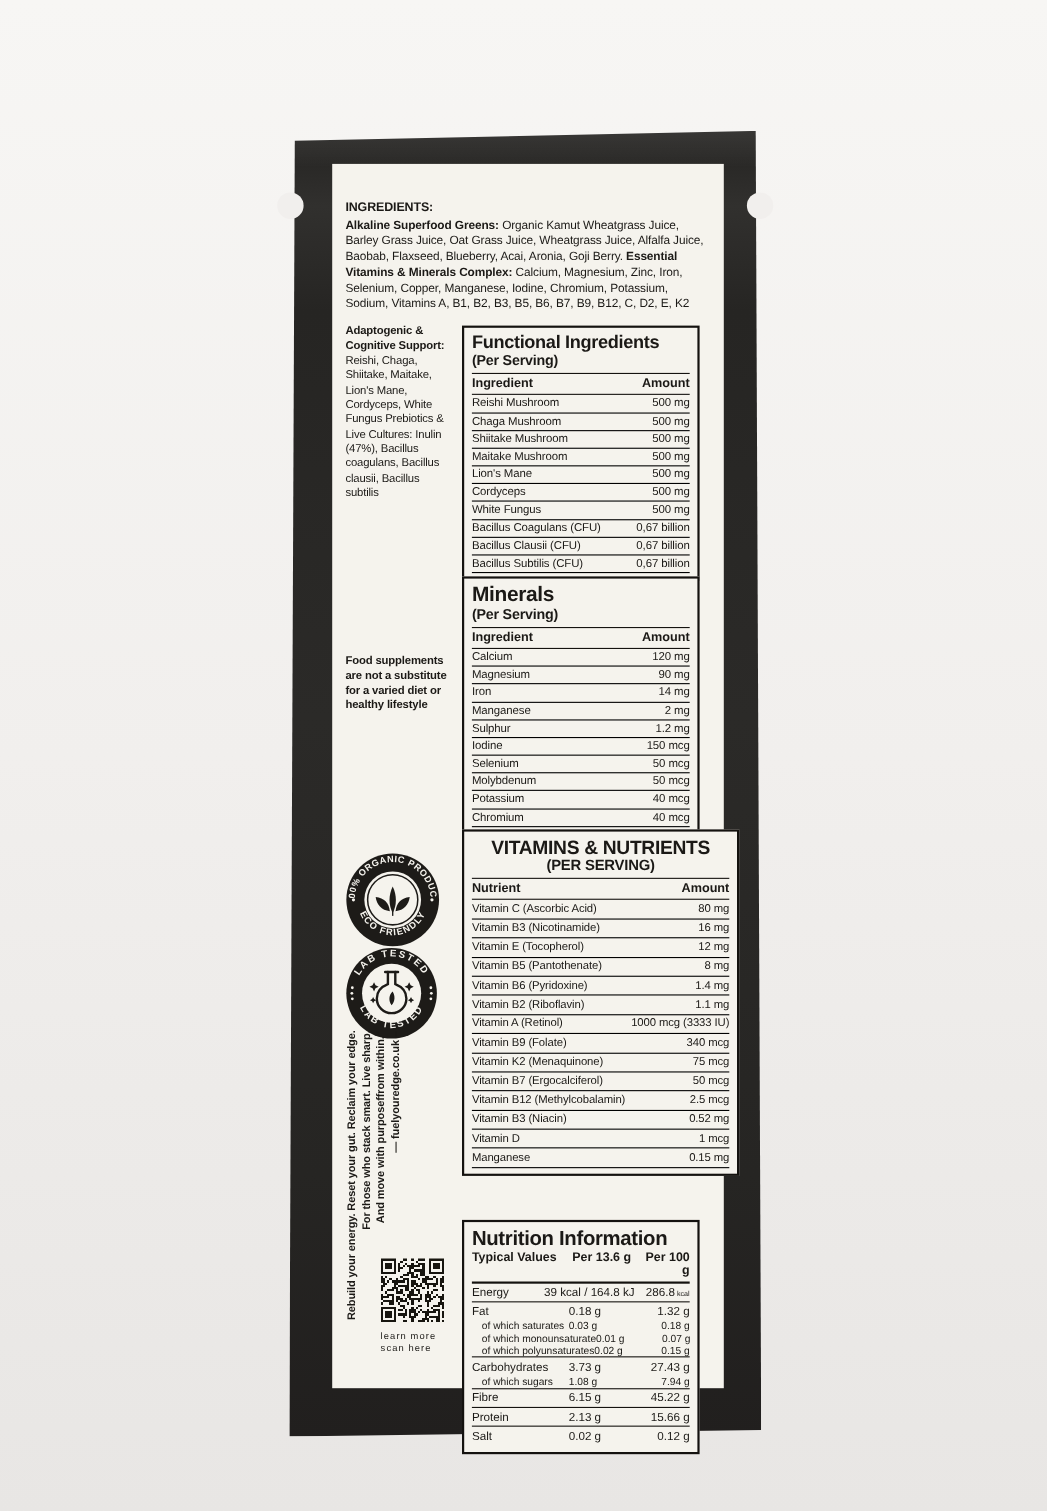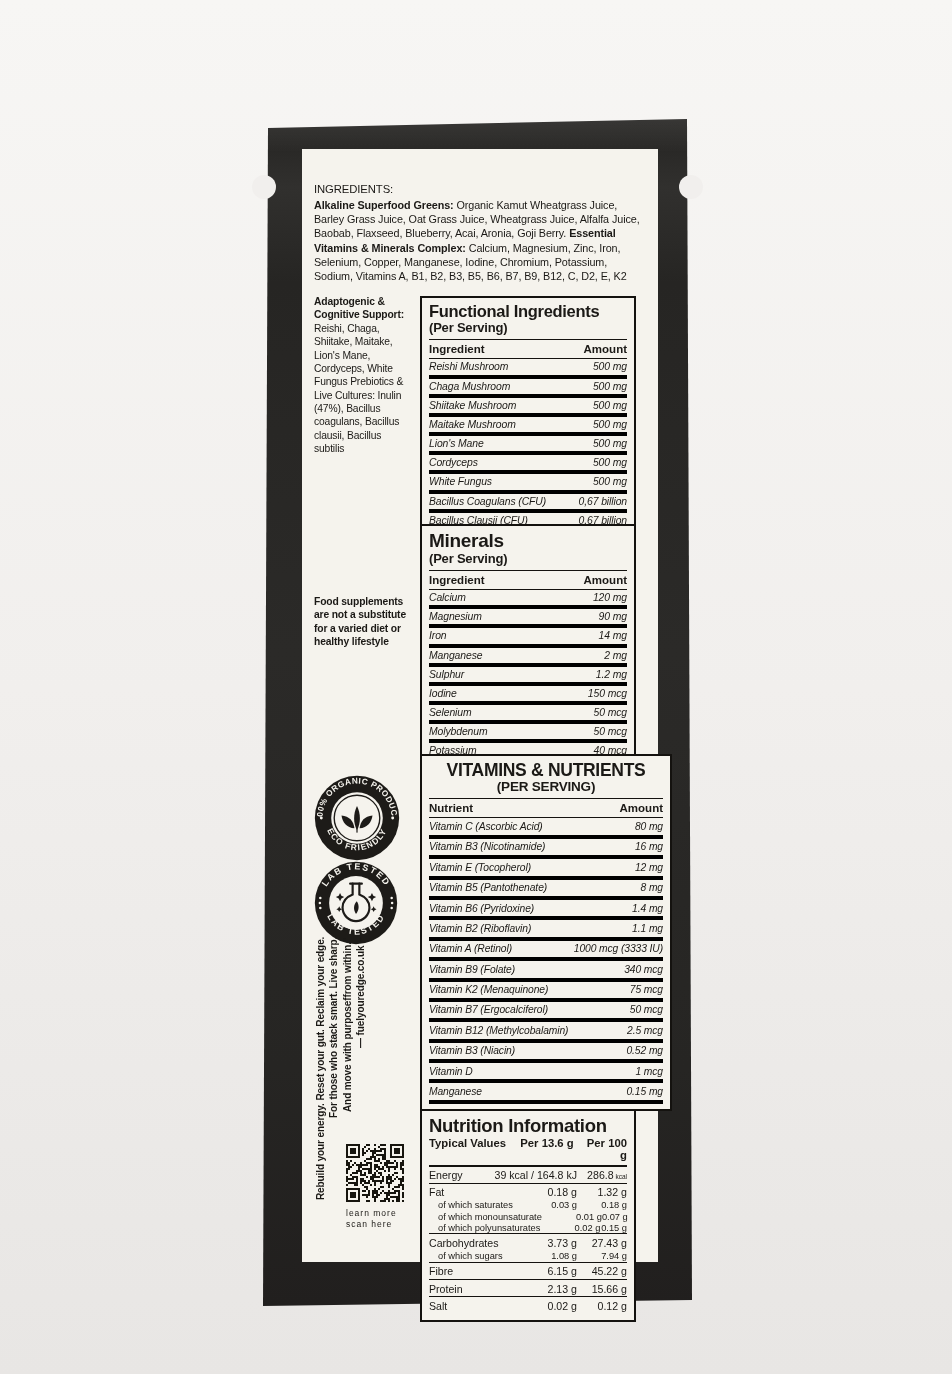--- a/index.html
+++ b/index.html
@@ -30,21 +30,21 @@
   .notch.right { left:679px; }
 
   
   .label {
     position:absolute; left:302px; top:149px; width:356px; height:1113px;
     background:#f5f3ed; color:#1b1916;
   }
 
   
   .ingredients { position:absolute; left:12px; top:33px; width:334px; font-size:10.8px; line-height:1.32; letter-spacing:-.1px; }
-  .ingredients .hd { display:block; font-weight:normal; font-size:11.3px; margin-bottom:1px; }
+  .ingredients .hd { display:block; font-weight:bold; font-size:11.3px; margin-bottom:1px; }
   .ingredients b { font-weight:bold; }
 
   
   .smallblock { position:absolute; left:12px; width:100px; font-size:10.3px; line-height:1.3; letter-spacing:-.15px; }
   .smallblock b { font-weight:bold; }
   .adapto { top:146px; }
   .important { top:298px; }
   .suppnote { top:446px; font-weight:bold; }
 
   .brand { position:absolute; left:2px; top:513px; width:114px; text-align:center; }
@@ -78,34 +78,34 @@
   .t-min .t-title { font-size:19px; }
   .t-nut .t-title { font-size:18.5px; }
   .t-sub { font-weight:bold; font-size:13px; letter-spacing:-.2px; margin-bottom:4px; }
   .t-vit .t-title, .t-vit .t-sub { text-align:center; }
   .t-vit .t-title { font-size:17.5px; }
   .t-vit .t-sub { font-size:13.5px; }
 
   .t-head { display:flex; justify-content:space-between; font-weight:bold; font-size:11.5px;
             border-top:1.8px solid #14120f; border-bottom:1.8px solid #14120f; padding:3px 0 3px 0; }
   .t-rows .trow { display:flex; justify-content:space-between; font-size:10.4px;
-                  padding:2px 0 2.2px 0; border-bottom:4px solid #000000; letter-spacing:-.1px;font-style:italic; }
+                  padding:2px 0 2.2px 0; border-bottom:1px solid #000000; letter-spacing:-.1px; }
   .t-vit .t-rows .trow { font-size:10.3px; padding:2.6px 0 2.8px 0; }
   .trow .tv { text-align:right; white-space:nowrap; }
 
   
   .n-head { display:flex; font-size:11.3px; font-weight:600; padding:2px 0 4px 0; }
   .n-head .h1 { flex:1; }
   .n-head .h2 { min-width:60px; text-align:center; }
   .n-head .h3 { width:50px; text-align:right; }
   .n-rows { border-top:2px solid #14120f; }
   .nrow { display:flex; align-items:baseline; font-size:10.6px; padding:1.6px 0; }
   .nrow.sep { border-top:1.4px solid #14120f; padding-top:2.6px; }
   .nrow .nl { flex:1; white-space:nowrap; }
-  .nrow .nv { min-width:60px; text-align:right; white-space:nowrap; }
+  .nrow .nv { min-width:60px; text-align:left; white-space:nowrap; }
   .nrow .nv2 { width:50px; text-align:right; white-space:nowrap; }
   .nrow.indent { font-size:9.3px; padding:.6px 0; }
   .nrow.indent .nl { padding-left:9px; }
   .nrow .nv2 small { font-size:6.5px; }
   .nrow:last-child { padding-bottom:3px; }
 </style>
 </head>
 <body>
 
 <div class="stage">

